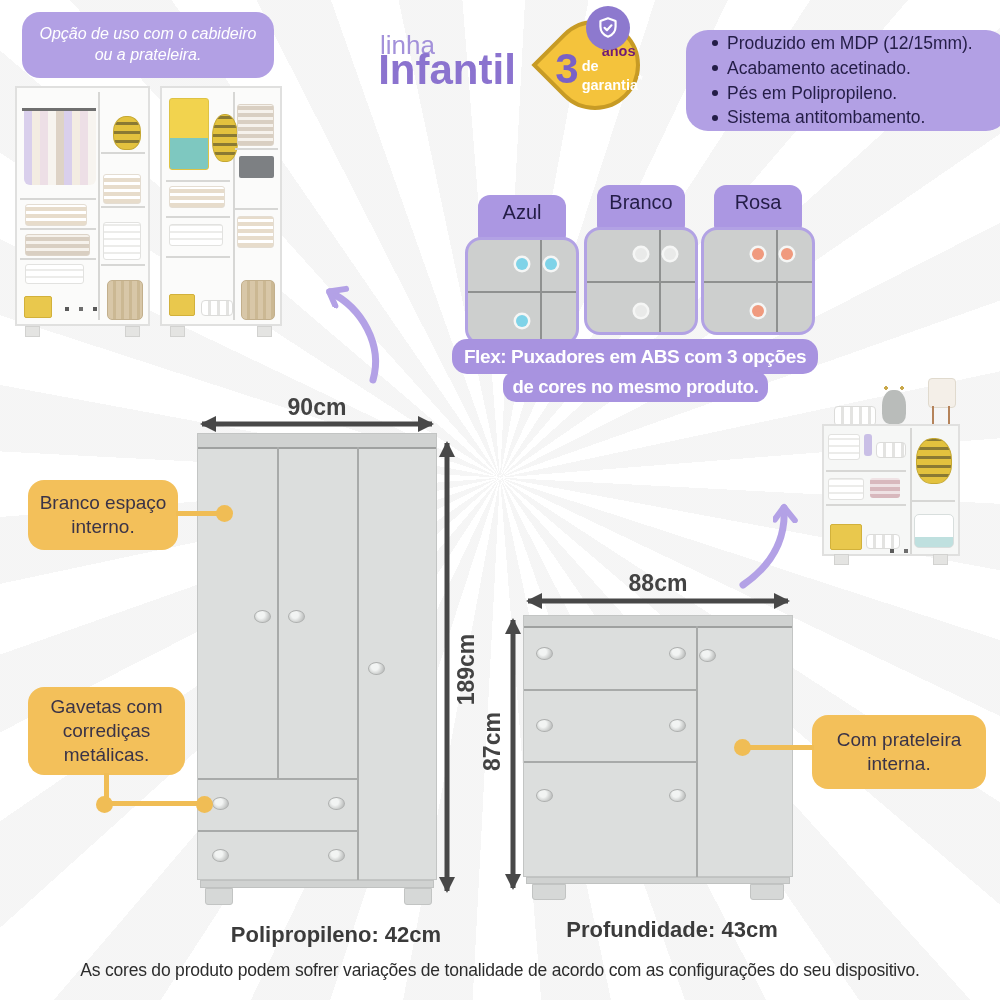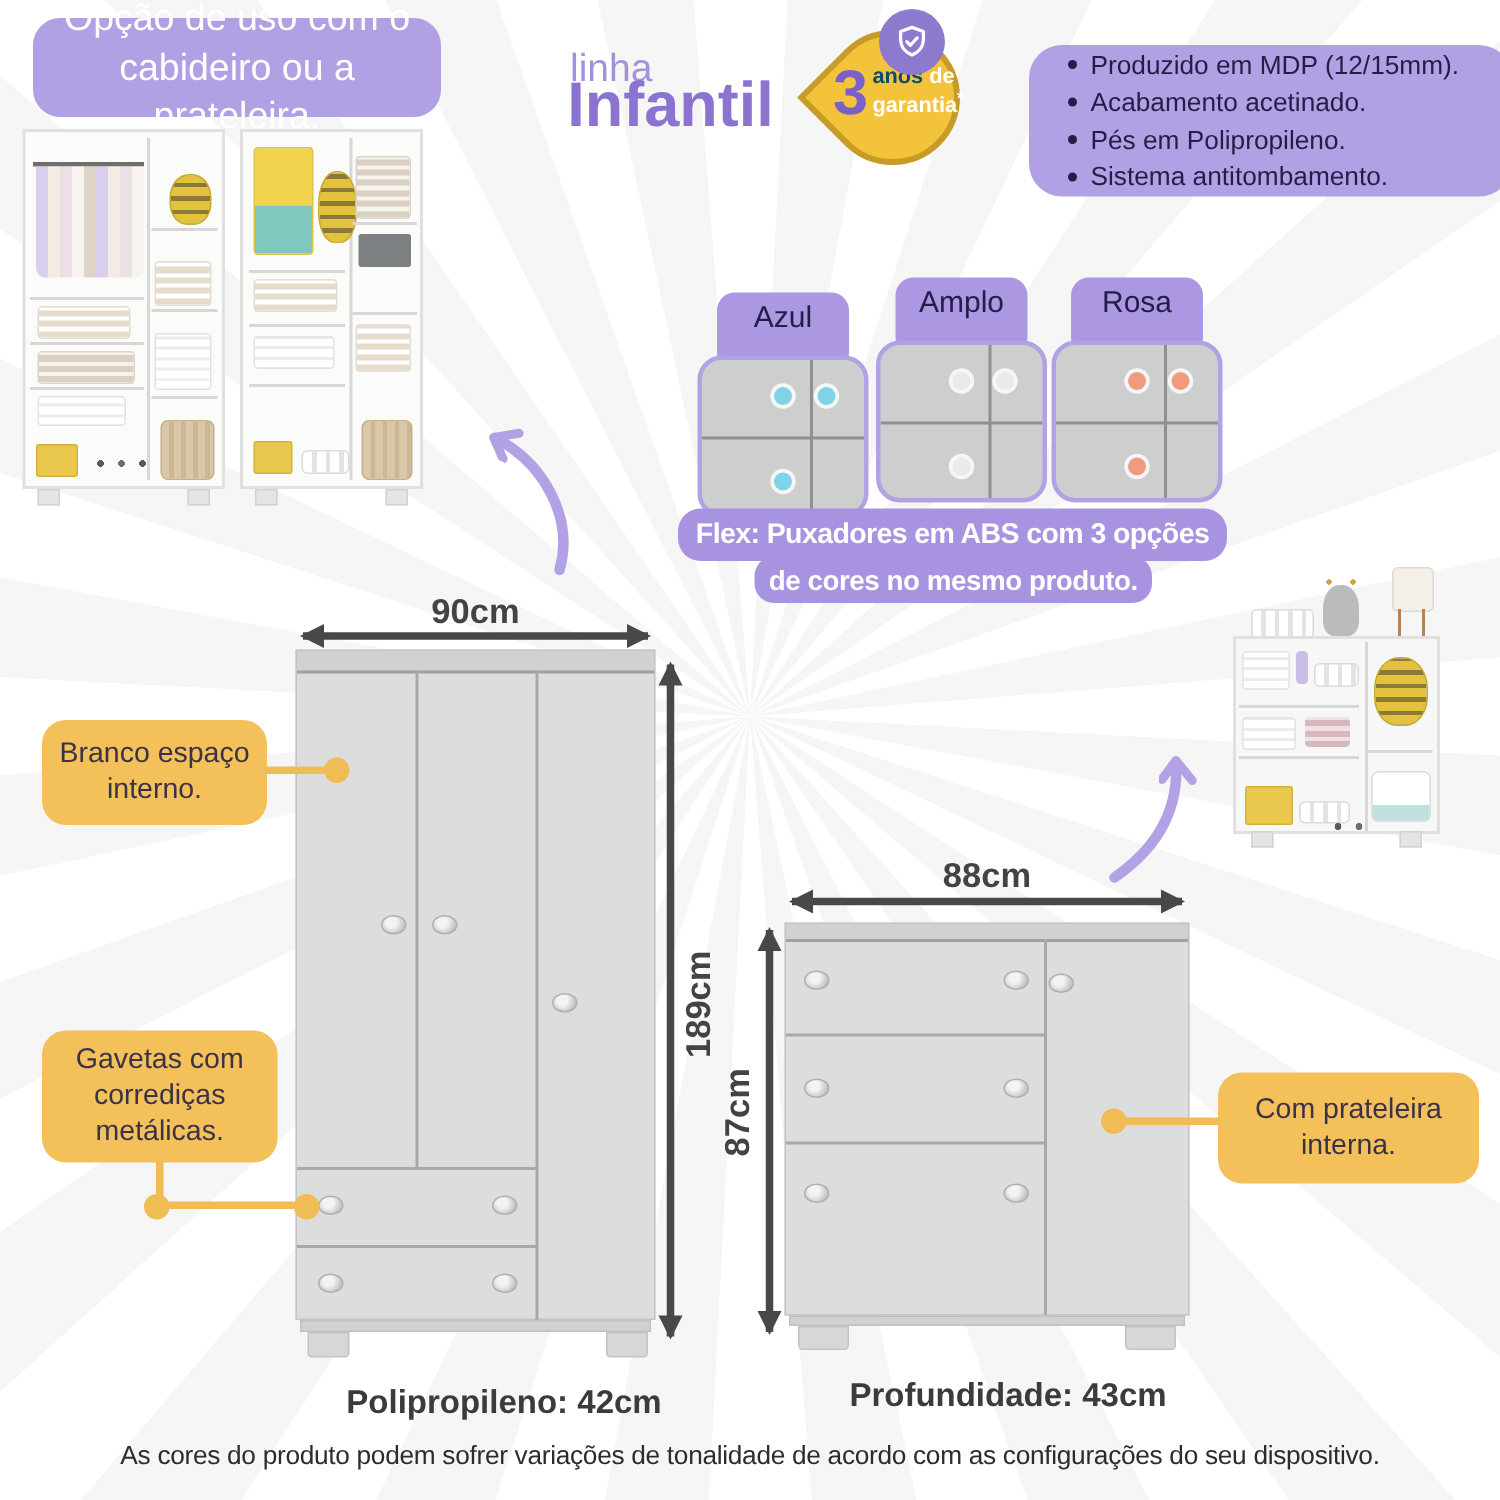--- a/index.html
+++ b/index.html
@@ -5,39 +5,39 @@
   html,body{margin:0;padding:0;background:#fff;}
   .canvas{position:relative;width:1000px;height:1000px;overflow:hidden;background:#fff;
           font-family:"Liberation Sans",sans-serif;}
   .sunburst{position:absolute;inset:-60px;
      background:repeating-conic-gradient(from 3deg at 50% 48%, #ececec 0deg 7.5deg, #ffffff 7.5deg 15deg);
      opacity:.5;}
 
   
   .bubble{position:absolute;background:#b2a0e4;border-radius:18px;color:#fff;
           display:flex;align-items:center;justify-content:center;text-align:center;}
-  .usage{left:22px;top:12px;width:272px;height:66px;font-size:25px;line-height:1.3;padding:0 8px;box-sizing:border-box;}
+  .usage{left:22px;top:12px;width:252px;height:66px;font-size:16px;line-height:1.3;padding:0 8px;box-sizing:border-box;font-style:italic;}
   .features{left:686px;top:30px;width:322px;height:101px;border-radius:22px;justify-content:flex-start;}
   .features ul{list-style:none;margin:0;padding:0 0 0 26px;text-align:left;}
   .features li{display:flex;align-items:center;gap:9px;color:#241d47;font-size:17.5px;line-height:1.42;font-weight:500;}
   .bdot{width:6px;height:6px;border-radius:50%;background:#241d47;flex:none;}
 
   
   .linha{position:absolute;left:380px;top:30px;width:150px;color:#a391da;font-size:26px;}
   .infantil{position:absolute;left:342px;top:46px;width:210px;text-align:center;color:#8b73cf;
             font-size:42px;font-weight:bold;white-space:nowrap;}
 
   
   .badge{position:absolute;left:540px;top:12px;width:110px;height:110px;}
   .badge-shape{position:absolute;left:10px;top:8px;width:90px;height:90px;background:#f4c33c;
                border:4px solid #c79b25;border-radius:0 50% 50% 50%;transform:rotate(-45deg);box-sizing:border-box;}
   .badge-content{position:absolute;left:20px;top:32px;width:78px;display:flex;align-items:center;justify-content:center;gap:3px;}
   .badge-num{font-size:42px;font-weight:bold;color:#7a61c6;line-height:.85;}
   .badge-words{font-size:14.5px;font-weight:bold;line-height:1.05;text-align:left;}
-  .pw{color:#0c4a6e;} .ww{color:#fff;}
+  .pw{color:#701a75;margin-left:20px;} .ww{color:#fff;}
   .shield{position:absolute;left:46px;top:-6px;width:44px;height:44px;border-radius:50%;background:#8d79ce;
           display:flex;align-items:center;justify-content:center;}
   .navy-banner{position:absolute;left:336px;top:110px;width:315px;height:27px;background:#2a2150;border-radius:13px;
                color:#f2d8a4;font-weight:bold;font-size:15px;letter-spacing:-.3px;
                display:flex;align-items:center;justify-content:center;}
 
   
   .copt{position:absolute;width:114px;height:150px;}
   .ctab{position:absolute;left:13px;top:0;width:88px;height:52px;background:#ab97e2;border-radius:12px;
         color:#241d47;font-size:20px;display:flex;justify-content:center;padding-top:6px;box-sizing:border-box;}
@@ -194,21 +194,21 @@
     <div class="ctab">Azul</div>
     <div class="cface">
       <div class="cv"></div>
       <div class="ch"></div>
       <div class="knob knob-azul k1"></div>
       <div class="knob knob-azul k2"></div>
       <div class="knob knob-azul k3"></div>
     </div>
   </div>
   <div class="copt" style="left:584px;top:185px;">
-    <div class="ctab">Amplo</div>
+    <div class="ctab">Branco</div>
     <div class="cface">
       <div class="cv"></div>
       <div class="ch"></div>
       <div class="knob knob-branco k1"></div>
       <div class="knob knob-branco k2"></div>
       <div class="knob knob-branco k3"></div>
     </div>
   </div>
   <div class="copt" style="left:701px;top:185px;">
     <div class="ctab">Rosa</div>

